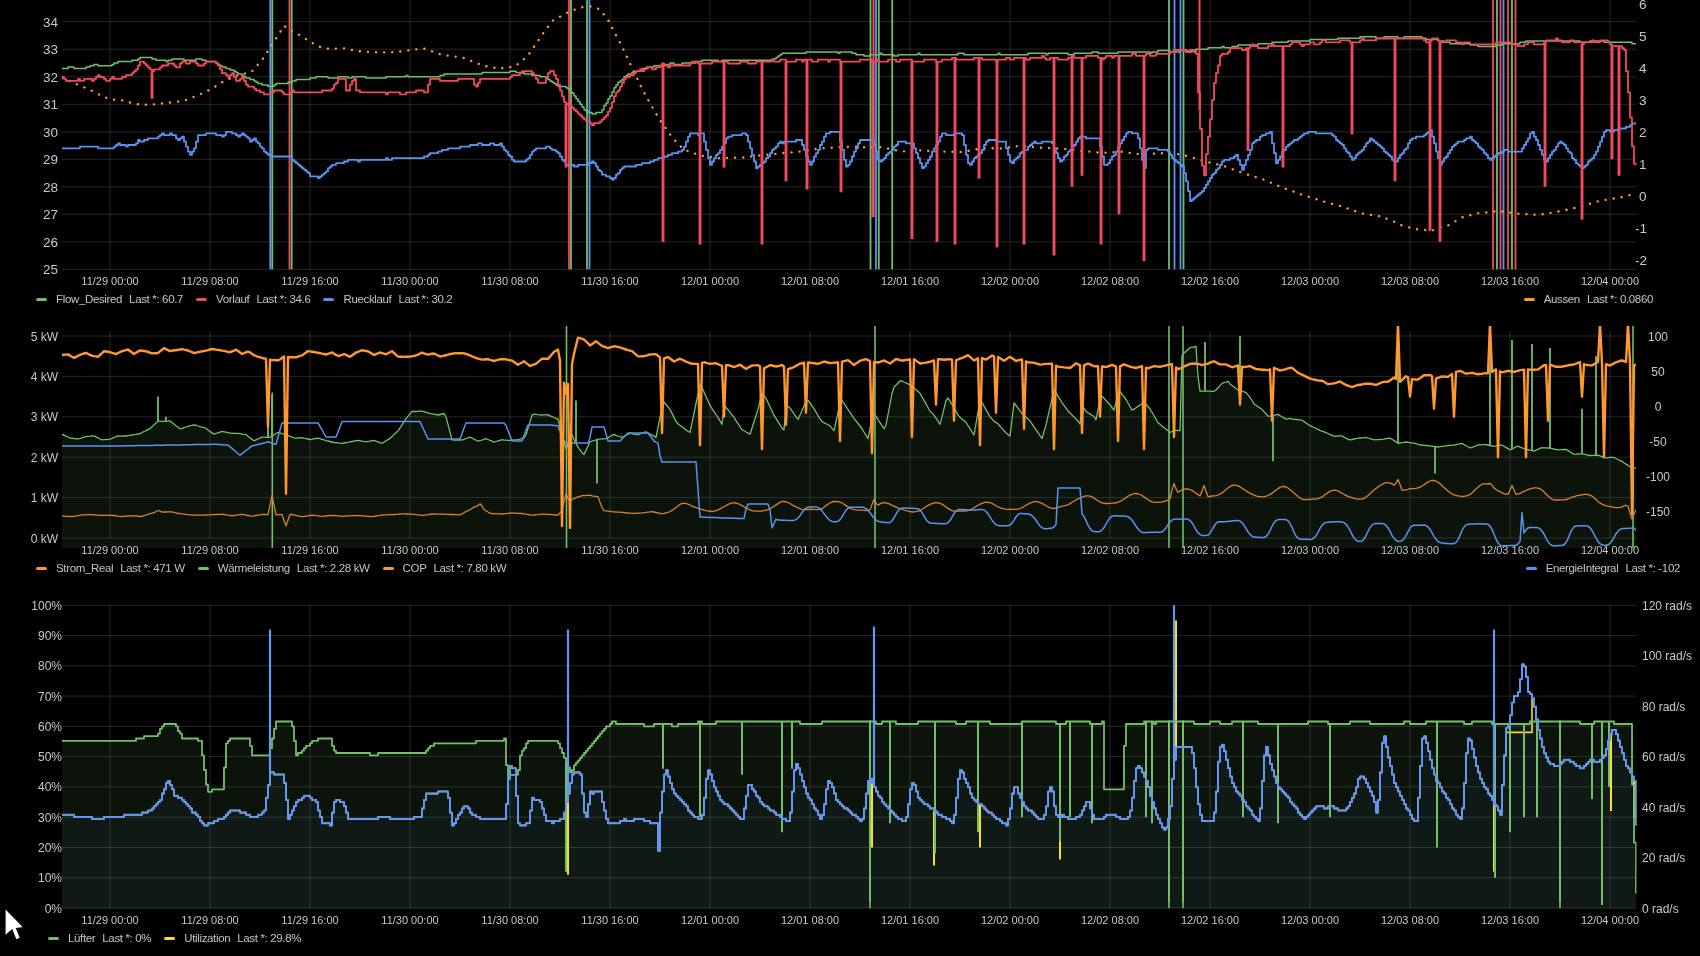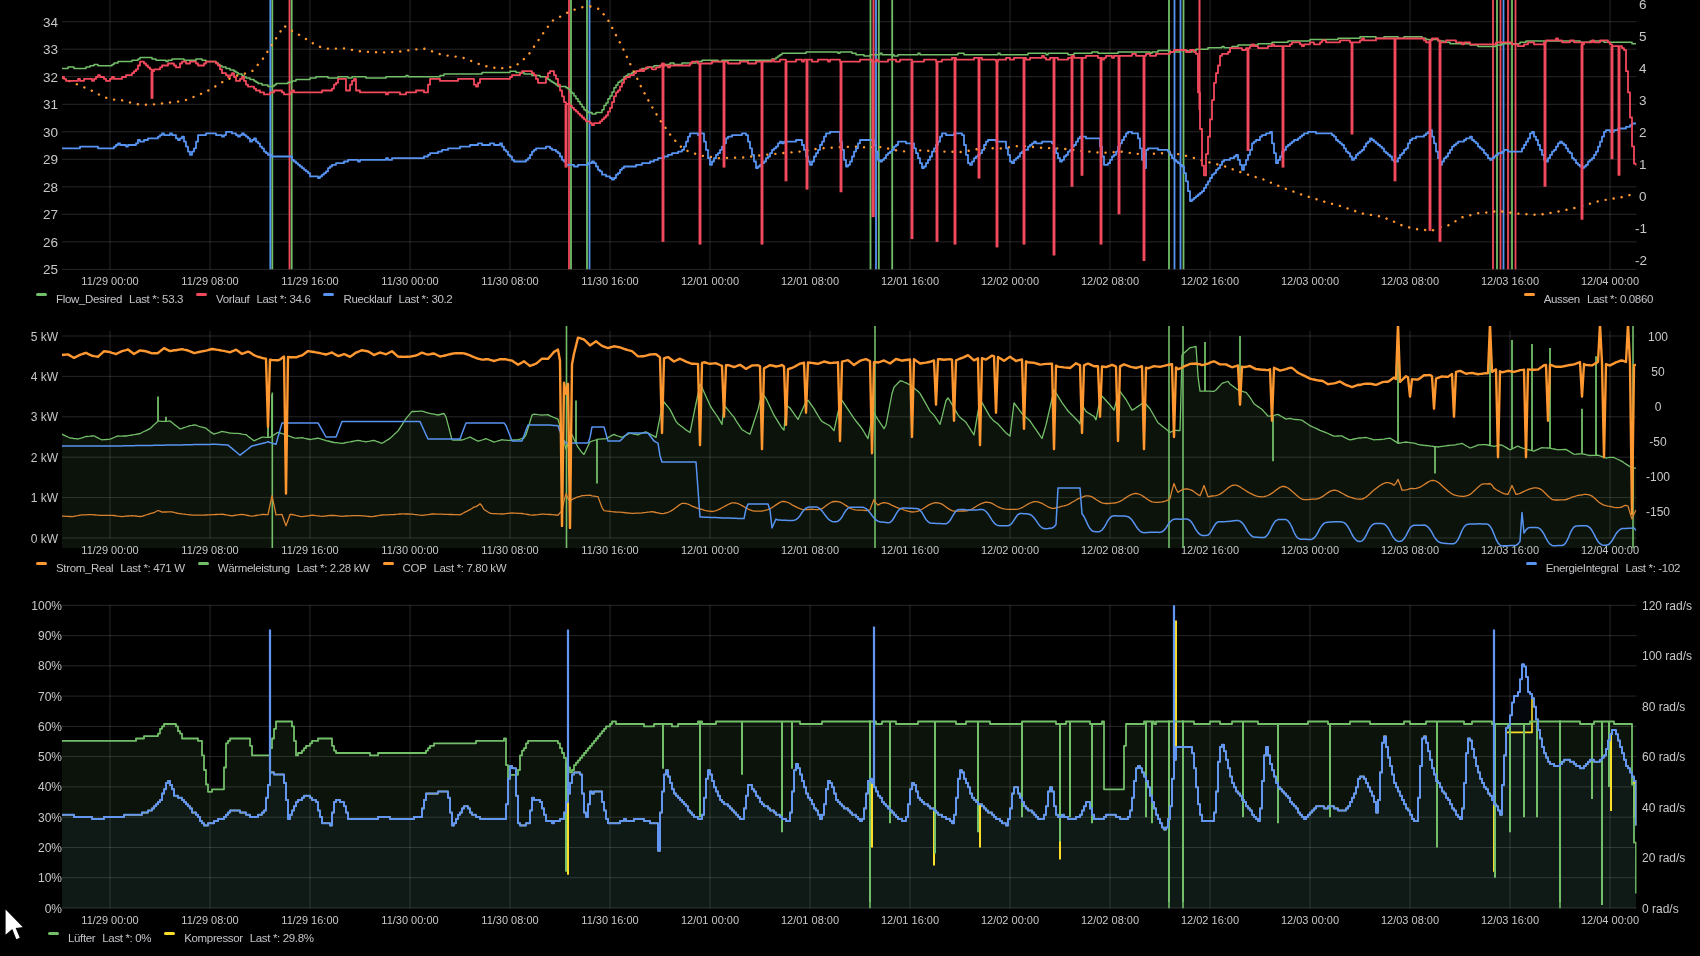--- a/index.html
+++ b/index.html
@@ -1,16 +1,16 @@
 <!DOCTYPE html>
 <html><head><meta charset="utf-8"><style>
 html,body{margin:0;padding:0;background:#000;width:1700px;height:956px;overflow:hidden}
 body{font-family:"Liberation Sans",sans-serif;position:relative}
 .leg{position:absolute;display:flex;gap:13px;font-size:11.5px;letter-spacing:-0.35px;color:#c2c3c7;white-space:nowrap;align-items:center;height:14px}
-.li{display:inline-flex;align-items:flex-start}
+.li{display:inline-flex;align-items:center}
 .sw{display:inline-block;width:11px;height:3px;border-radius:1.5px;margin-right:9px}
 .nm{margin-right:7px}
 </style></head><body>
 <svg width="1700" height="956" viewBox="0 0 1700 956" xmlns="http://www.w3.org/2000/svg" style="position:absolute;top:0;left:0" font-family="Liberation Sans, sans-serif">
     <rect width="1700" height="956" fill="#000000"></rect>
     <defs>
       <clipPath id="c1">
         <rect x="62.0" y="0.0" width="1574.5" height="269.5"></rect>
       </clipPath>
       <clipPath id="c2">
@@ -335,21 +335,21 @@
     <line x1="270" y1="772.4" x2="270" y2="629.5" stroke="#6296f0" stroke-width="2.2" clip-path="url(#c3)"></line>
     <line x1="568" y1="793.6" x2="568" y2="629.5" stroke="#6296f0" stroke-width="2.2" clip-path="url(#c3)"></line>
     <line x1="874" y1="787.2" x2="874" y2="626.5" stroke="#6296f0" stroke-width="2.2" clip-path="url(#c3)"></line>
     <line x1="1174" y1="759.7" x2="1174" y2="605.3" stroke="#6296f0" stroke-width="2.2" clip-path="url(#c3)"></line>
     <line x1="1494" y1="804.2" x2="1494" y2="629.5" stroke="#6296f0" stroke-width="2.2" clip-path="url(#c3)"></line>
   </svg>
 <div class="leg" style="top:292px;left:36px">
     <span class="li">
       <span class="sw" style="background:#73BF69"></span>
       <span class="nm">Flow_Desired</span>
-      <span class="vl">Last *: 53.3</span>
+      <span class="vl">Last *: 60.7</span>
     </span>
     <span class="li">
       <span class="sw" style="background:#F2495C"></span>
       <span class="nm">Vorlauf</span>
       <span class="vl">Last *: 34.6</span>
     </span>
     <span class="li">
       <span class="sw" style="background:#5794F2"></span>
       <span class="nm">Ruecklauf</span>
       <span class="vl">Last *: 30.2</span>
@@ -387,21 +387,21 @@
     </span>
   </div>
 <div class="leg" style="top:931px;left:48px">
     <span class="li">
       <span class="sw" style="background:#73BF69"></span>
       <span class="nm">Lüfter</span>
       <span class="vl">Last *: 0%</span>
     </span>
     <span class="li">
       <span class="sw" style="background:#FADE2A"></span>
-      <span class="nm">Kompressor</span>
+      <span class="nm">Utilization</span>
       <span class="vl">Last *: 29.8%</span>
     </span>
   </div>
 <div class="leg" style="top:964px;right:32px">
     <span class="li">
       <span class="sw" style="background:#5794F2"></span>
       <span class="nm">Kompressor</span>
       <span class="vl">Last *: 41.1 rad/s</span>
     </span>
   </div>

